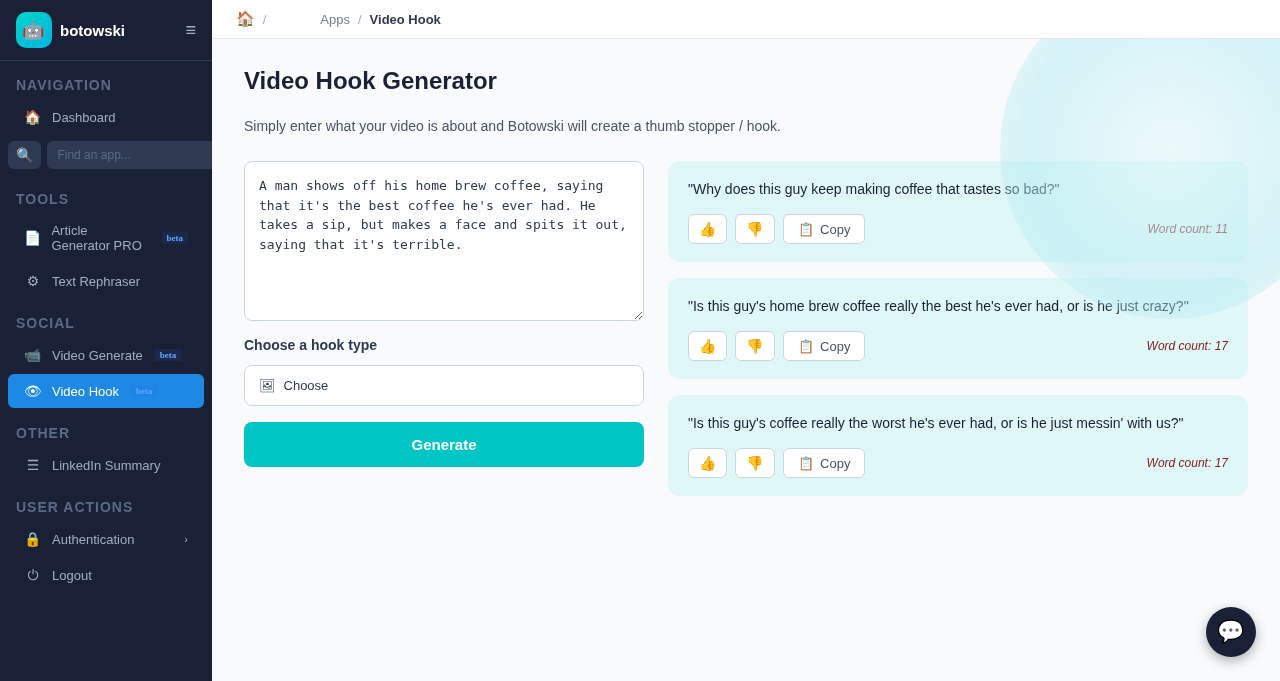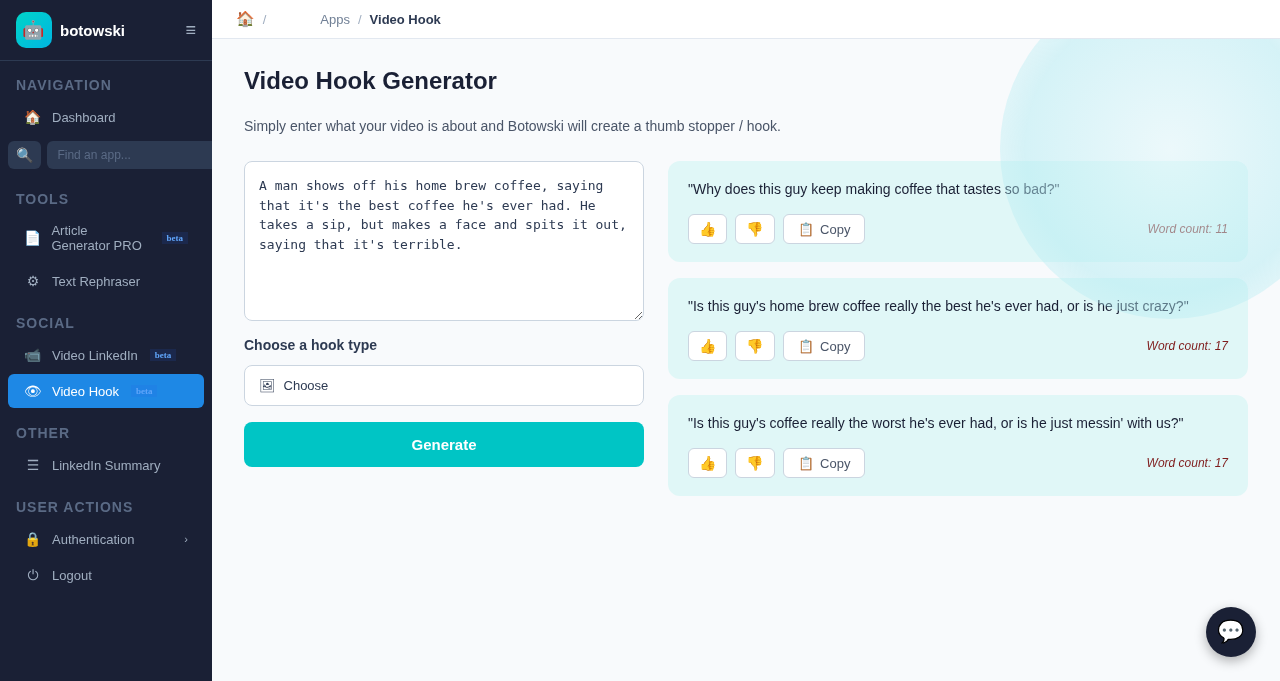--- a/index.html
+++ b/index.html
@@ -343,21 +343,21 @@
 
   <div class="sidebar-item">
     <span class="sidebar-item-icon">⚙</span>
     <span>Text Rephraser</span>
   </div>
 
   <div class="sidebar-section-label">SOCIAL</div>
 
   <div class="sidebar-item">
     <span class="sidebar-item-icon">📹</span>
-    <span>Video LinkedIn</span>
+    <span>Video Generate</span>
     <span class="beta-badge">beta</span>
   </div>
 
   <div class="sidebar-item active">
     <span class="sidebar-item-icon">👁</span>
     <span>Video Hook</span>
     <span class="beta-badge">beta</span>
   </div>
 
   <div class="sidebar-section-label">OTHER</div>

